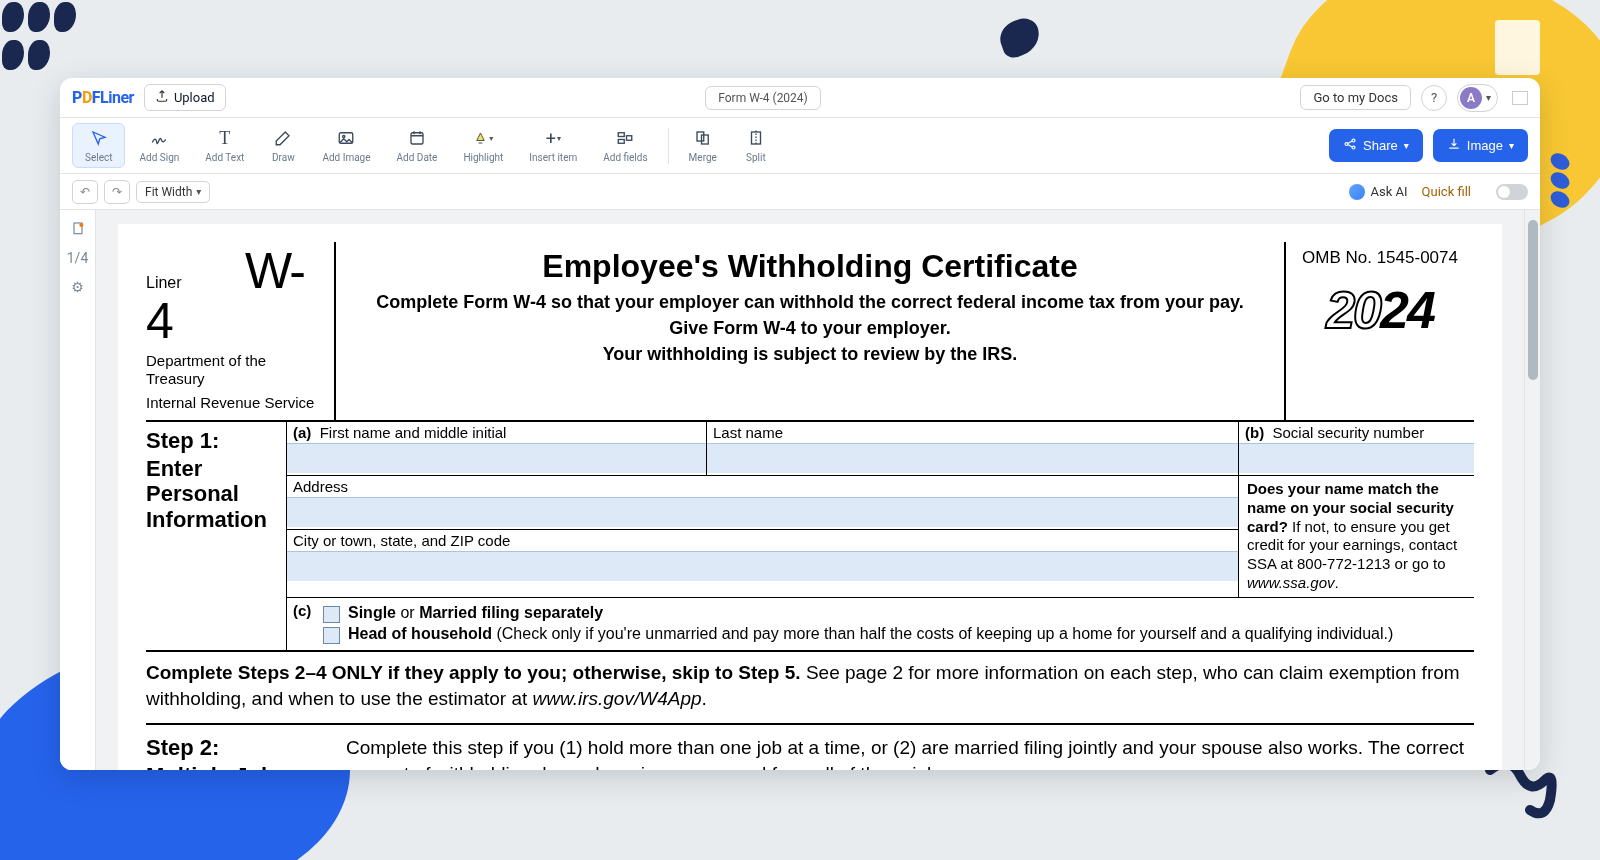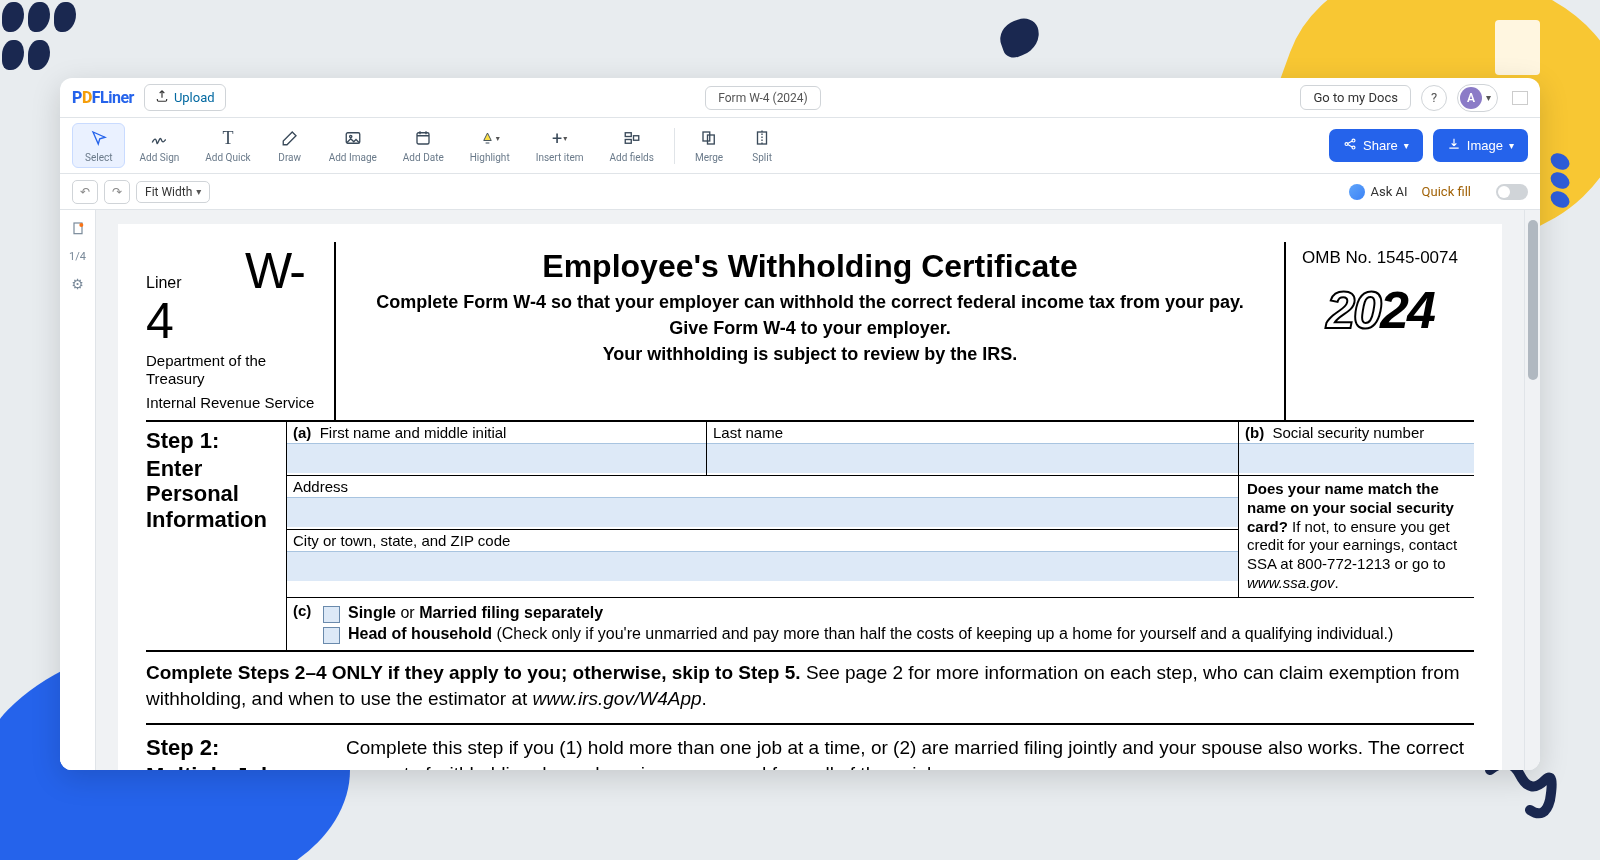--- a/index.html
+++ b/index.html
@@ -49,21 +49,21 @@
       height: 40px;
     }
     .logo { font-weight: 800; font-size: 16px; letter-spacing: -0.5px; }
     .logo .p { color: #2563eb; }
     .logo .d { color: #f59e0b; }
     .logo .f { color: #2563eb; }
     .logo .liner { color: #2563eb; font-weight:700;}
     .upload-btn {
       display: flex; align-items: center; gap: 5px;
       border: 1px solid #d0d4d8; border-radius: 6px;
-      padding: 4px 10px; font-size: 13px; color: #0369a1; cursor: pointer;
+      padding: 4px 10px; font-size: 13px; color: #0f172a; cursor: pointer;
     }
     .doc-title-badge {
       margin: 0 auto;
       border: 1px solid #d0d4d8; border-radius: 6px;
       padding: 4px 12px; font-size: 12px; color: #555;
     }
     .goto-docs { border: 1px solid #d0d4d8; border-radius: 6px; padding: 4px 12px; font-size: 13px; color: #333; cursor:pointer;}
     .help-btn { border: 1px solid #d0d4d8; border-radius: 50%; width: 26px; height: 26px; display:flex; align-items:center; justify-content:center; font-size: 13px; color:#555; cursor:pointer;}
     .avatar-btn { display:flex; align-items:center; gap:4px; border: 1px solid #d0d4d8; border-radius: 14px; padding: 2px 6px 2px 2px; cursor:pointer;}
     .avatar-circle { width: 22px; height: 22px; border-radius: 50%; background: #8b7bc7; color:#fff; display:flex; align-items:center; justify-content:center; font-size: 12px; font-weight:600;}
@@ -101,21 +101,21 @@
     .ask-ai { display:flex; align-items:center; gap:6px; font-size:13px; color:#333; cursor:pointer;}
     .ai-icon { width:16px; height:16px; border-radius:50%; background: linear-gradient(135deg,#60a5fa,#3b82f6); }
     .quickfill { display:flex; align-items:center; gap:25px; font-size:13px; color:#a16207;}
     .toggle { width:32px; height:16px; background:#d0d4d8; border-radius:8px; position:relative; cursor:pointer;}
     .toggle::after { content:""; position:absolute; left:2px; top:2px; width:12px; height:12px; background:#fff; border-radius:50%;}
 
     
     .content-area { flex: 1; display: flex; background:#f0f2f4; overflow:hidden;}
     .left-rail { width: 36px; background:#fff; border-right:1px solid #e0e4e8; display:flex; flex-direction:column; align-items:center; padding-top:10px; gap:12px;}
     .rail-icon { width:18px; height:18px; display:flex;align-items:center;justify-content:center; color:#7a8a9a; cursor:pointer; font-size:14px;}
-    .rail-pagenum { font-size:11px; color:#7a8a9a;}
+    .rail-pagenum { font-size:14px; color:#7a8a9a;}
     .doc-viewport { flex:1; overflow:auto; background:#f0f2f4; position:relative;}
     .scrollbar-v { width:16px; background:#f0f2f4; border-left:1px solid #e0e4e8; position:relative;}
     .scroll-thumb { position:absolute; top:10px; left:3px; width:10px; height:160px; background:#b0b8c0; border-radius:5px; cursor:pointer;}
 
     
     .doc-page {
       background:#fff; margin: 14px 22px 0 22px; padding: 18px 28px 40px 28px;
       font-family: "Helvetica Neue", Arial, sans-serif; color:#000;
     }
     .form-header { display:flex; border-bottom: 2px solid #000;}
@@ -222,21 +222,21 @@
     <div class="tool-item">
       <div class="tool-icon">
           <svg width="18" height="18" viewBox="0 0 24 24" fill="none" stroke="#3a4a5a" stroke-width="1.8">
             <path d="M3 18c3-6 5-6 6 0s4-10 6-4 4 2 6 0"></path>
           </svg>
         </div>
       <div class="tool-label">Add Sign</div>
     </div>
     <div class="tool-item">
       <div class="tool-icon" style="font-family:serif;font-size:18px;">T</div>
-      <div class="tool-label">Add Quick</div>
+      <div class="tool-label">Add Text</div>
     </div>
     <div class="tool-item">
       <div class="tool-icon">
           <svg width="18" height="18" viewBox="0 0 24 24" fill="none" stroke="#3a4a5a" stroke-width="1.8">
             <path d="M15 4l5 5L8 21H3v-5z"></path>
           </svg>
         </div>
       <div class="tool-label">Draw</div>
     </div>
     <div class="tool-item">

